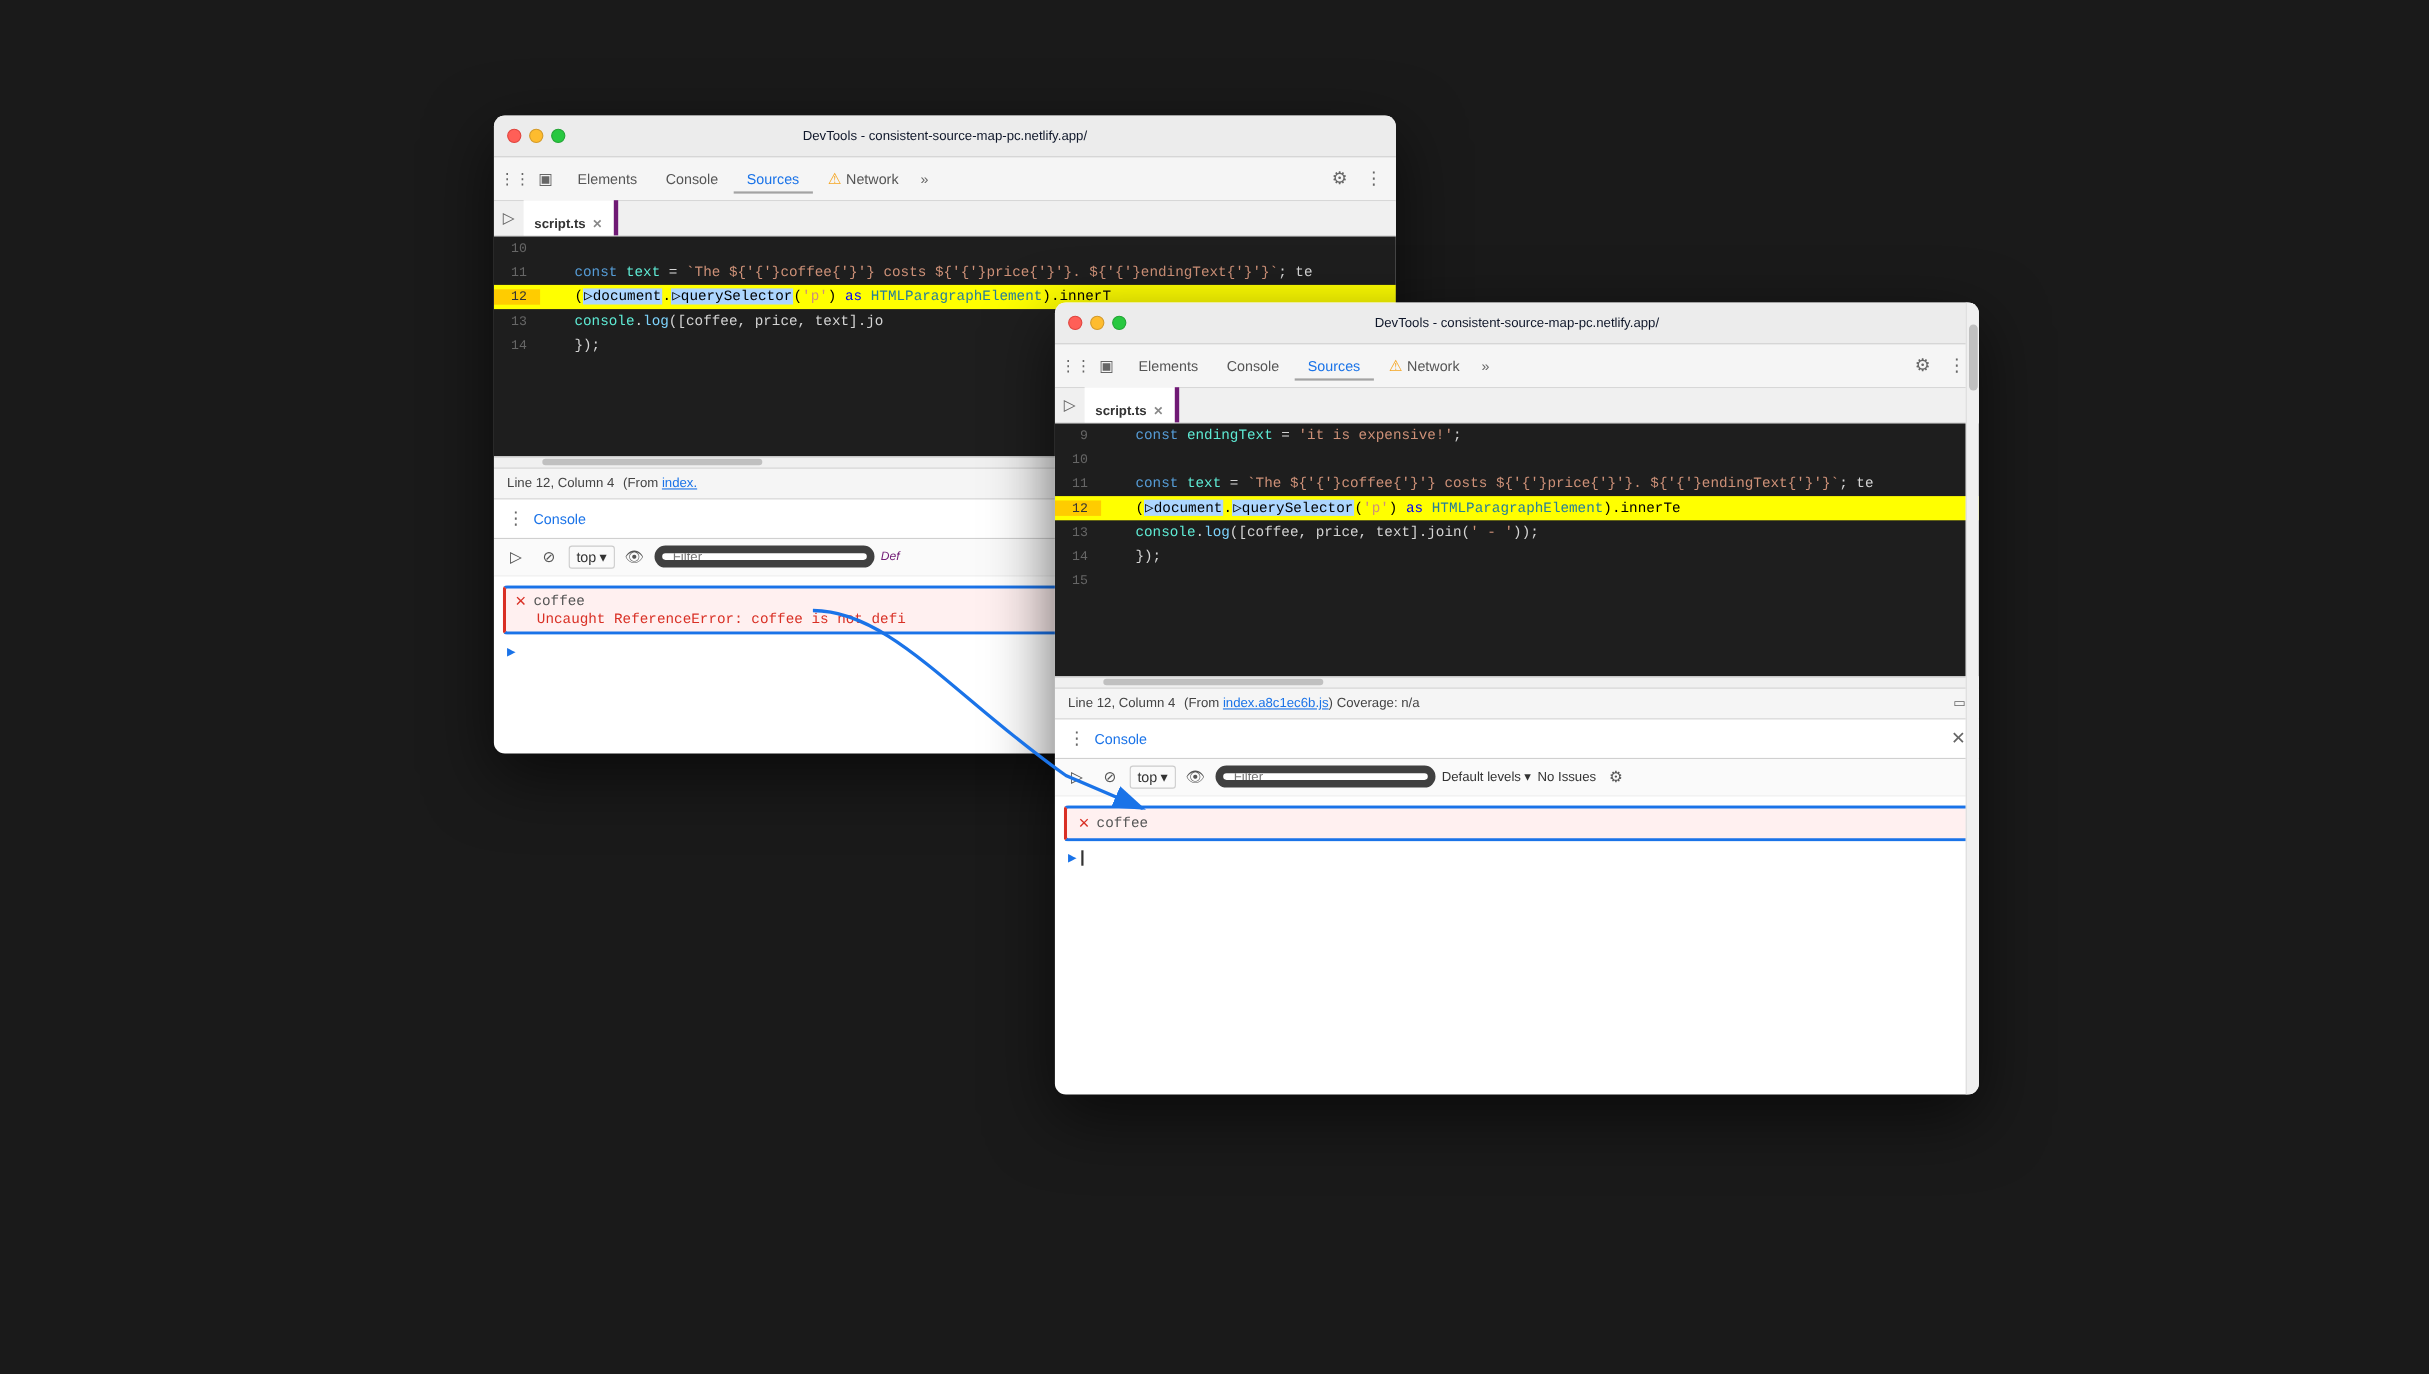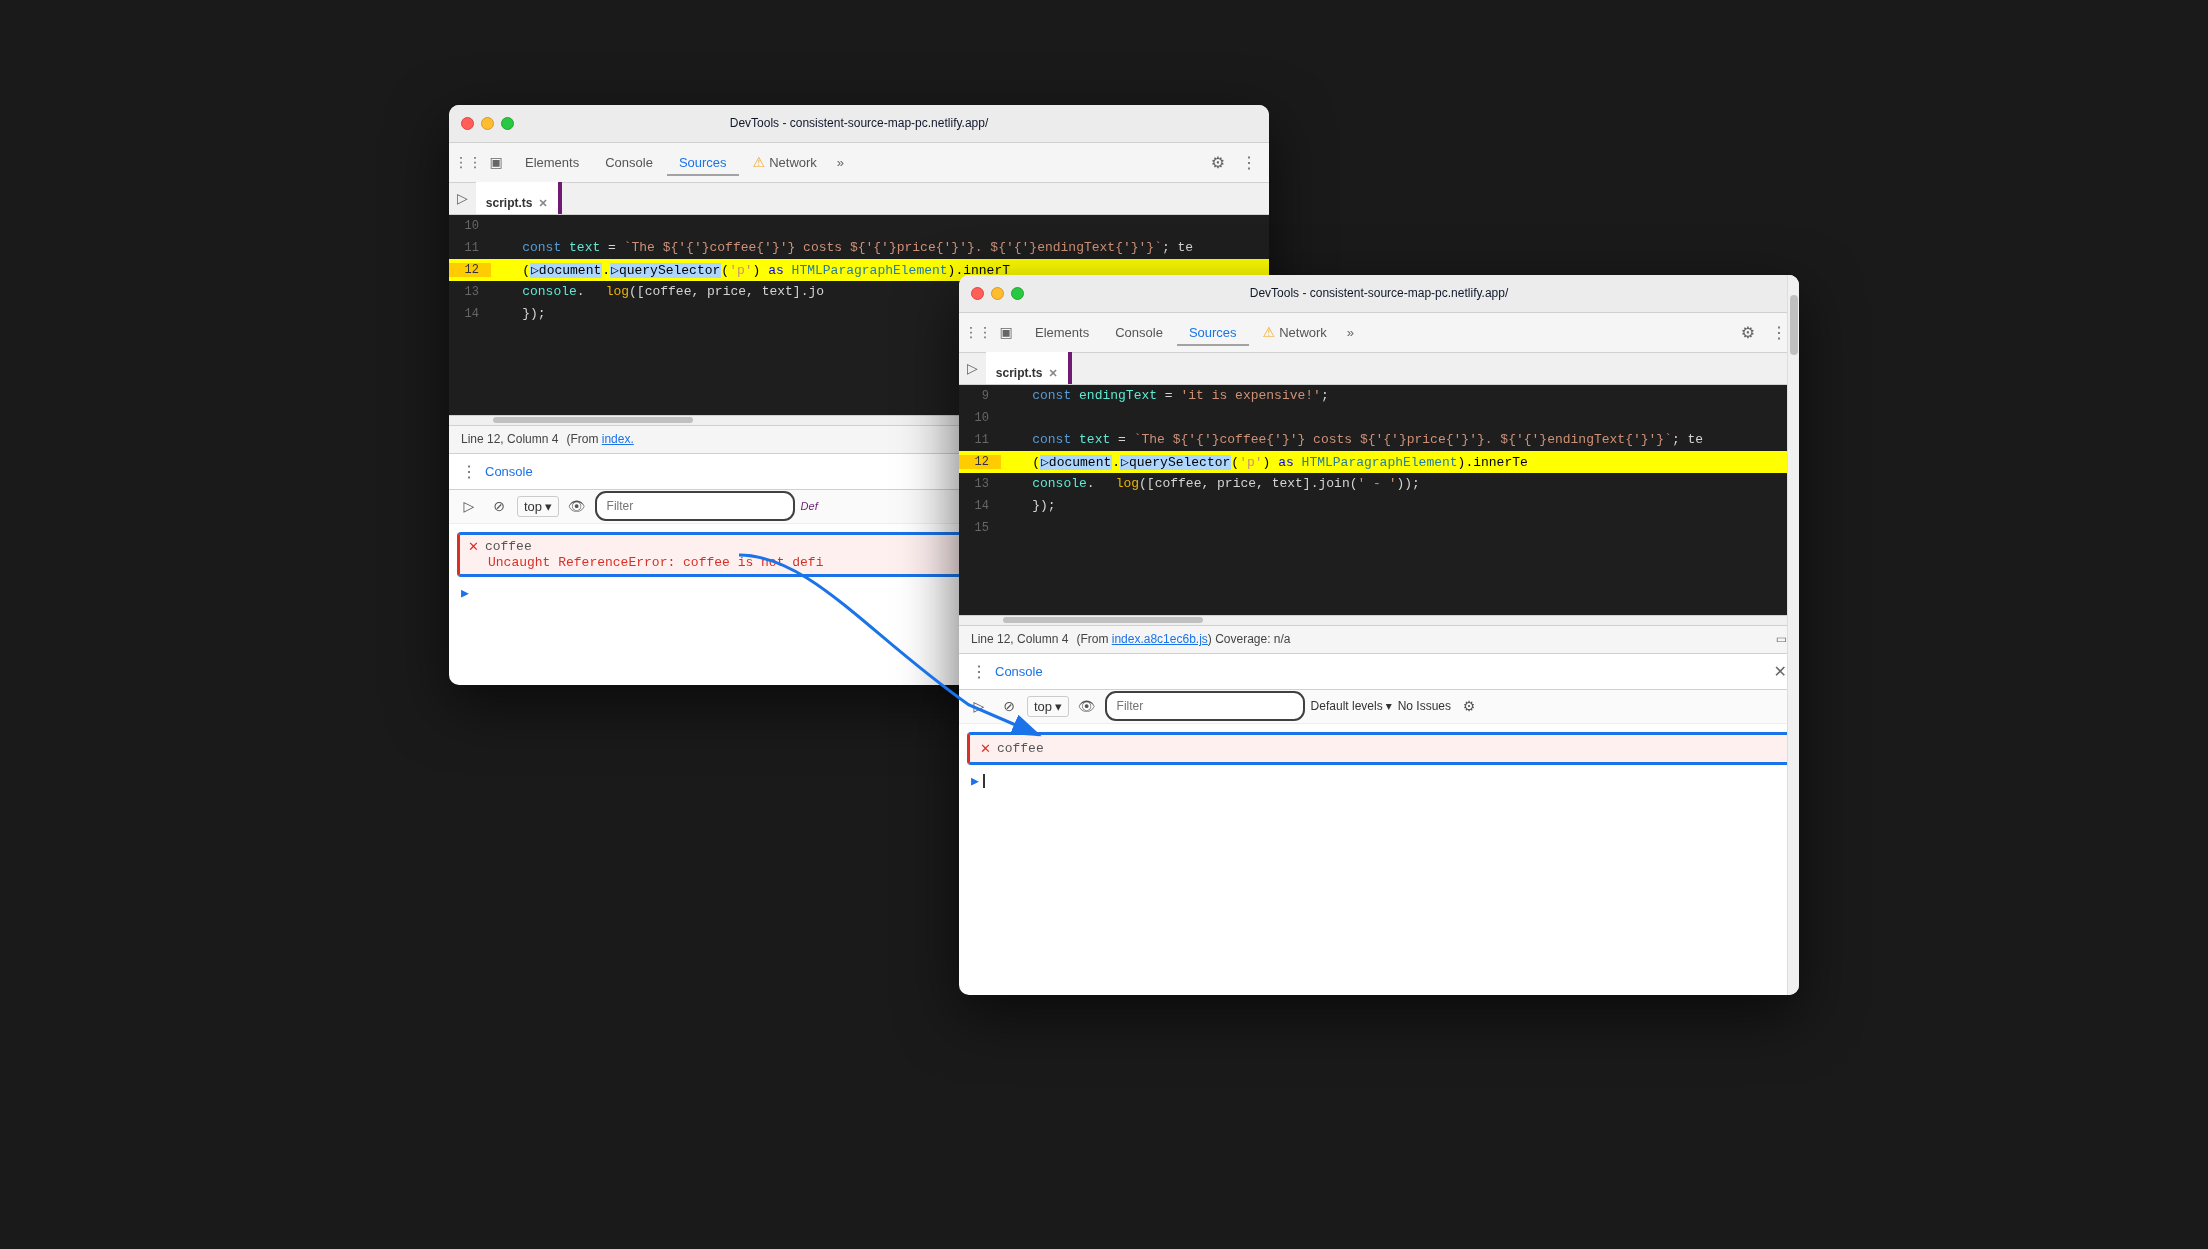--- a/index.html
+++ b/index.html
@@ -218,21 +218,21 @@
 
     .code-content {
       white-space: nowrap;
       overflow: hidden;
       text-overflow: ellipsis;
     }
 
     
     .kw { color: #569cd6; }
     .str { color: #ce9178; margin-top: 42px; }
-    .fn { color: #eab308; margin-left: 21px; }
+    .fn { color: #7dd3fc; }
     .var { color: #5eead4; margin-top: 43px; }
     .type-ann { color: #4ec9b0; }
     .highlighted .kw { color: #0000ff; }
     .highlighted .type-ann { color: #267f99; }
 
     
     .word-highlight {
       background: #add6ff;
       color: #000;
       padding: 0 1px;
@@ -341,22 +341,22 @@
       color: #333;
       padding: 2px 6px;
       border: 1px solid #ccc;
       border-radius: 3px;
       cursor: pointer;
     }
 
     .filter-input {
       flex: 1;
       max-width: 200px;
-      height: 30px;
-      border: 2px solid #404040;
+      height: 20px;
+      border: 7px solid #404040;
       border-radius: 11px;
       padding: 0 10px;
       font-size: 12px;
       background: #fff;
       color: #333;
     }
 
     
     .console-log-area {
       padding: 4px 0;

